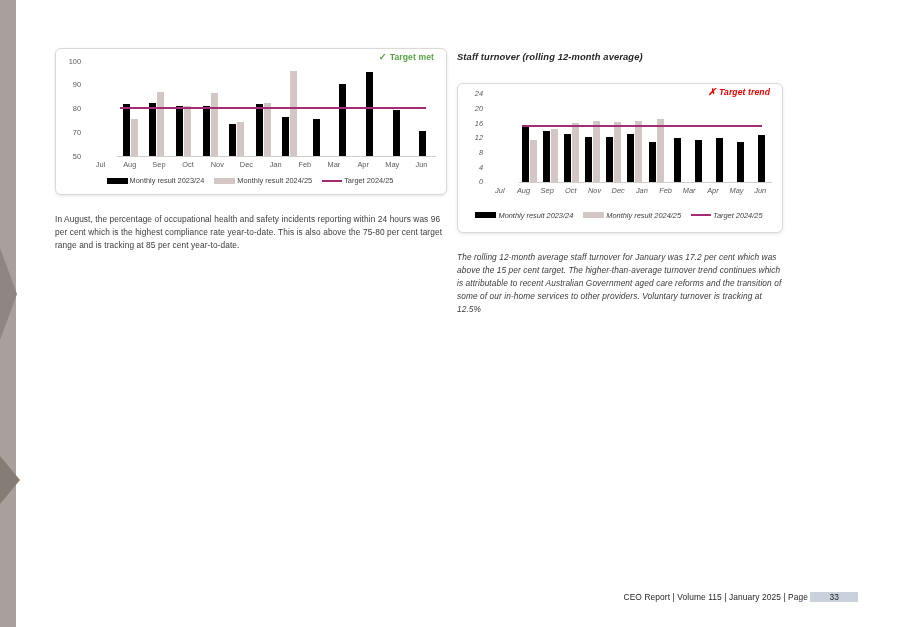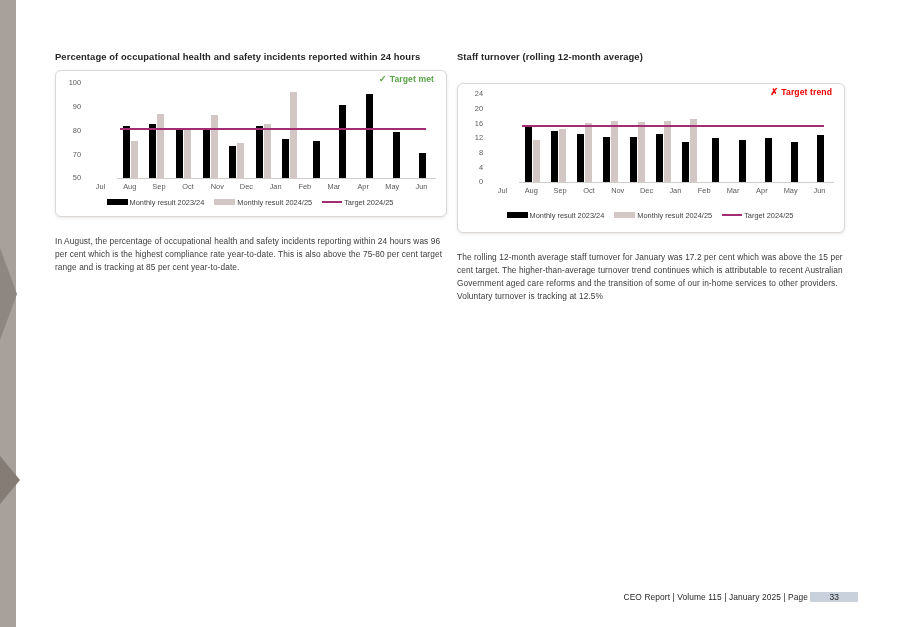--- a/index.html
+++ b/index.html
@@ -8,21 +8,21 @@
 
   
   .side-strip{position:absolute;left:0;top:0;width:16px;height:627px;background:#a7a09b;}
   .chevron{position:absolute;clip-path:polygon(0 0,100% 50%,0 100%);}
   .chevron-upper{left:0;top:248px;width:17px;height:92px;background:#8e8680;}
   .chevron-lower{left:0;top:456px;width:20px;height:48px;background:#857d75;}
 
   
   .col{position:absolute;top:48px;}
   .col-left{left:55px;width:392px;}
-  .col-right{left:457px;width:388px;}
+  .col-right{left:457px;width:326px;font-style:italic;}
   .chart-title{font-size:9.4px;font-weight:bold;color:#262626;line-height:1.9;letter-spacing:.1px;}
   .col-left .chart-title{margin:0 0 4px 0;}
   .col-right .chart-title{margin:0 0 17px 0;}
 
   
   .chart-card{position:relative;box-sizing:border-box;background:#fff;border:1px solid #dcd8d6;
               border-radius:6px;box-shadow:0 1px 3px rgba(120,110,105,.18);
               padding:10px 10px 4px 8px;}
   .chart-status{position:absolute;top:2px;right:12px;font-size:8.6px;font-weight:bold;letter-spacing:.1px;}
   .status-icon{font-size:9.5px;margin-right:3px;}
@@ -50,21 +50,20 @@
 <body>
 
 <div class="page">
 
   <div class="side-strip">
     <div class="chevron chevron-upper"></div>
     <div class="chevron chevron-lower"></div>
   </div>
 
   <div class="col col-left">
-    <h3 class="chart-title">Percentage of occupational health and safety incidents reported within 24 hours</h3>
     <div class="chart-card" id="chart-card-0" style="height: 147px;">
         <div class="chart-status" style="color: rgb(86, 163, 68);"><div class="status-icon" style="display: inline;">✓</div><div style="display: inline;">Target met</div></div>
         <div class="plot-row" style="margin-top: 2px;">
           <div class="yaxis" style="height: 95px;">
             <div class="ytick" style="bottom: calc(100% - 4.5px);">100</div>
             <div class="ytick" style="bottom: calc(75% - 4.5px);">90</div>
             <div class="ytick" style="bottom: calc(50% - 4.5px);">80</div>
             <div class="ytick" style="bottom: calc(25% - 4.5px);">70</div>
             <div class="ytick" style="bottom: calc(0% - 4.5px);">50</div>
           </div>

